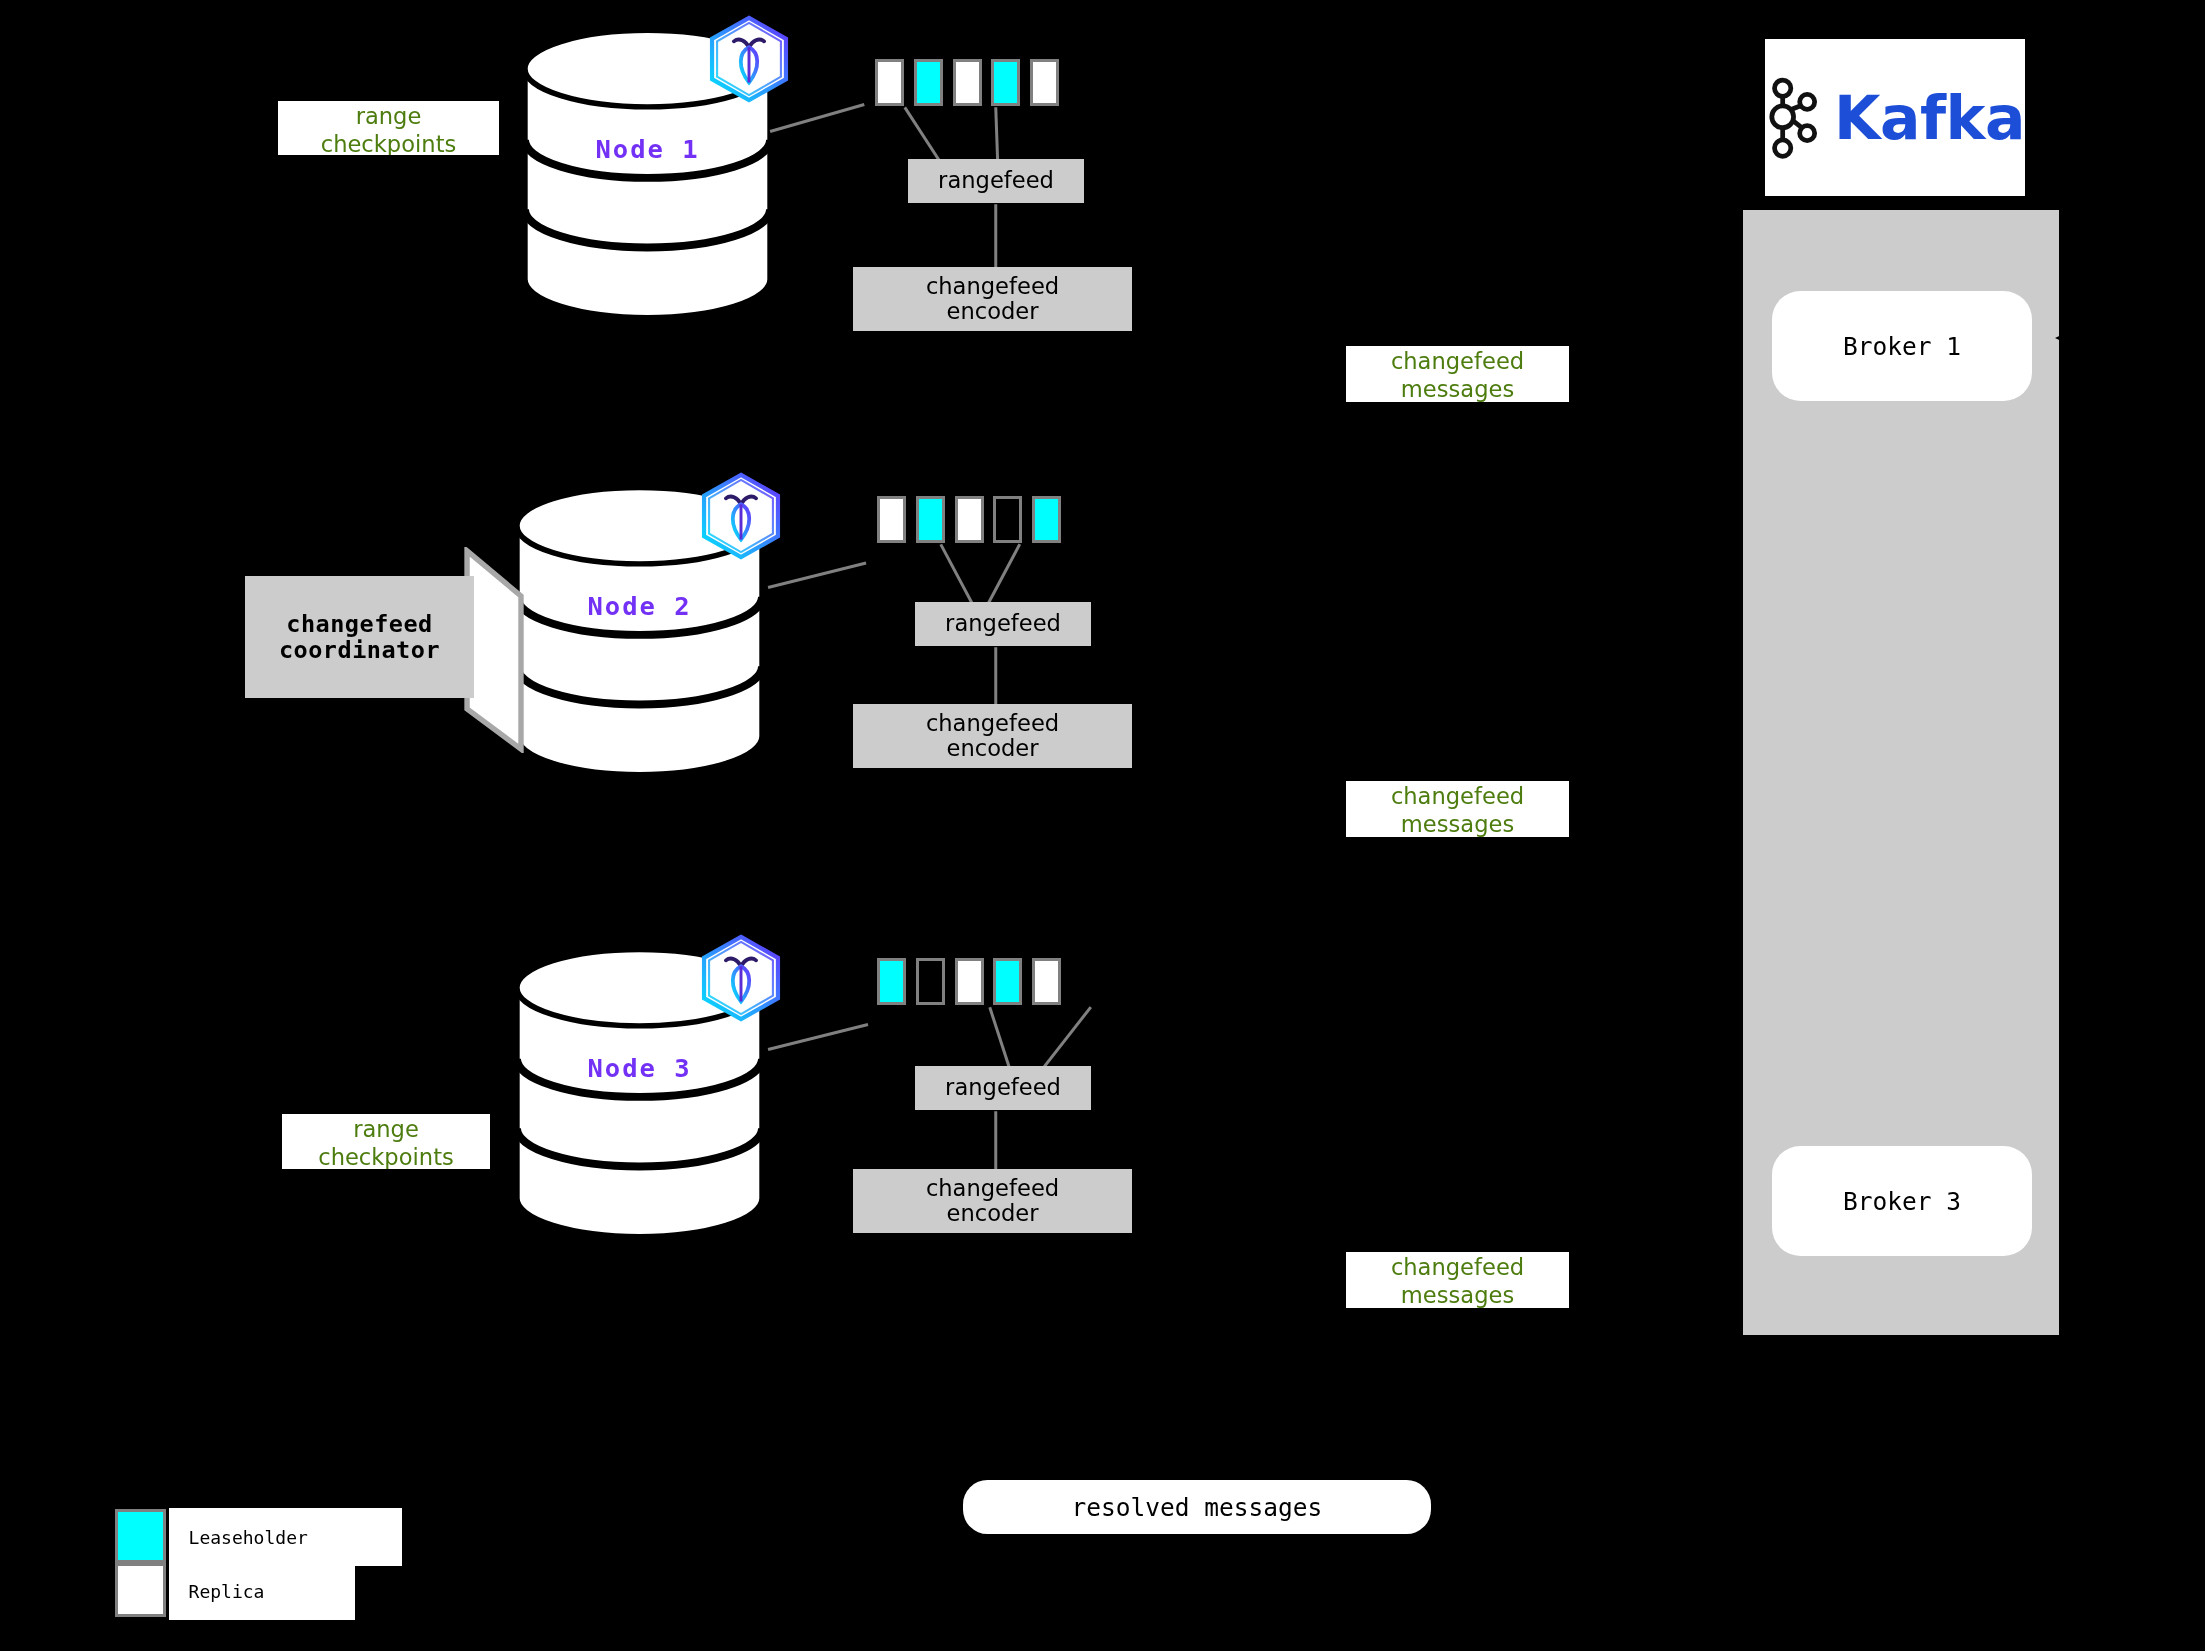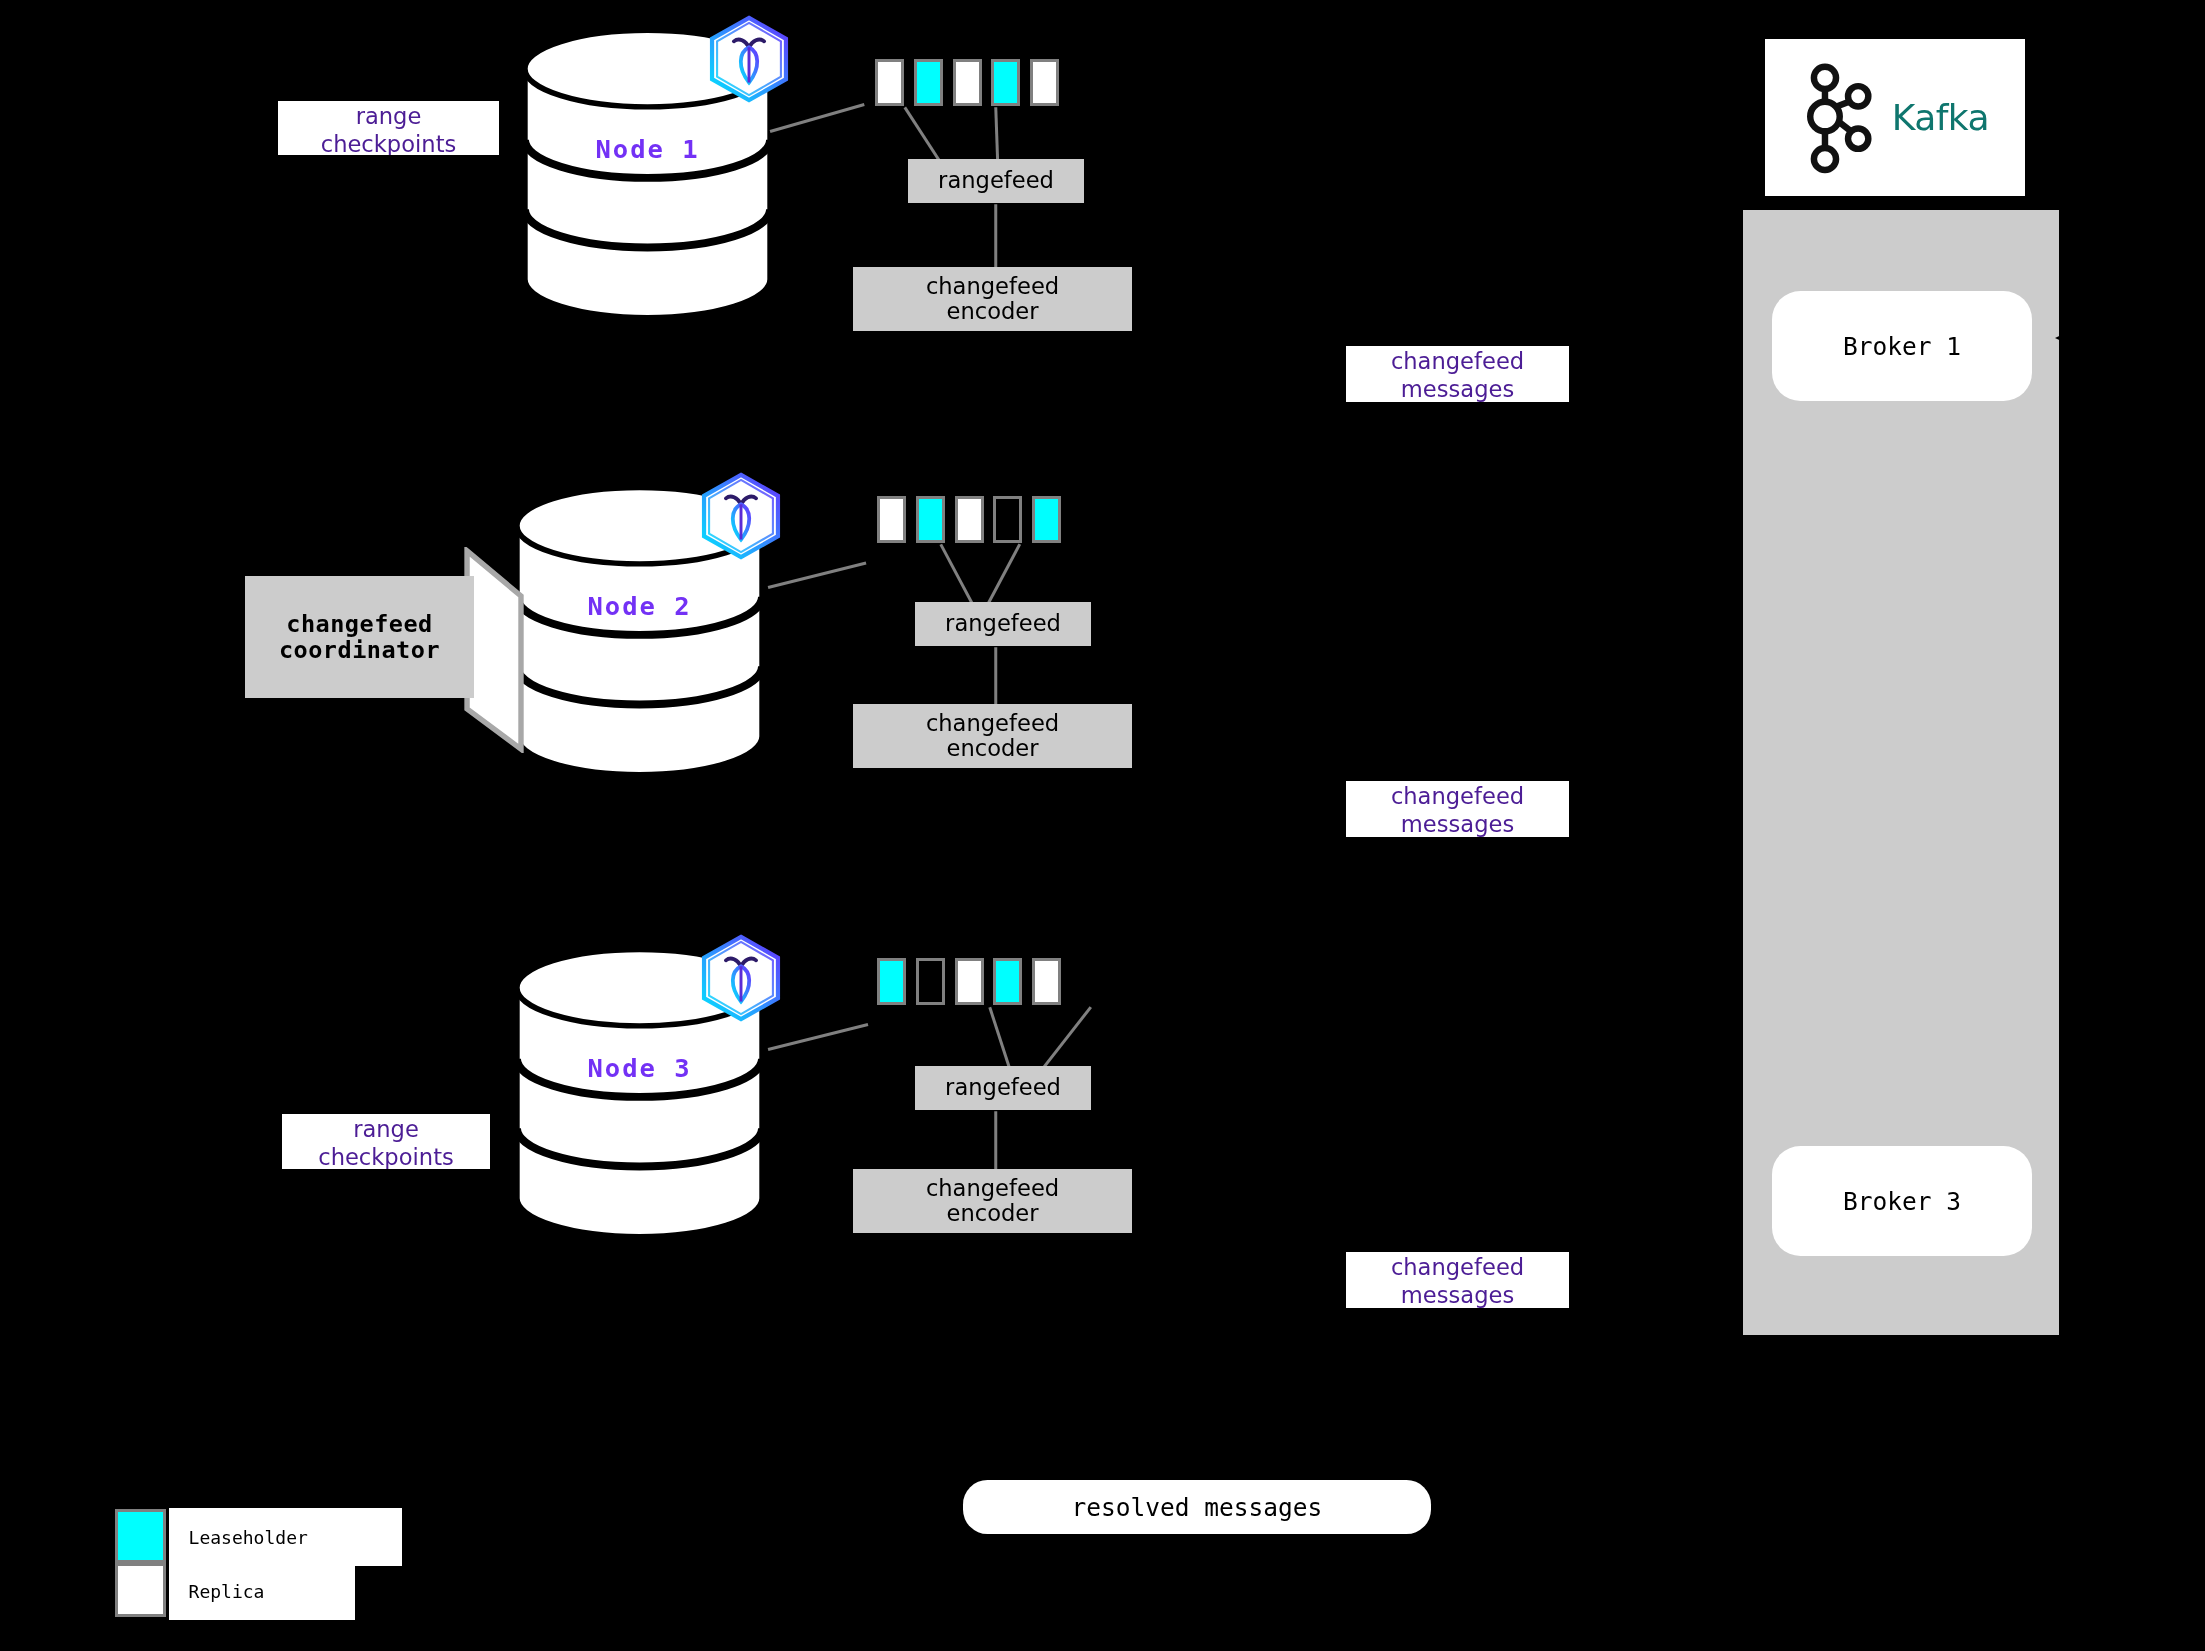--- a/index.html
+++ b/index.html
@@ -37,38 +37,38 @@
     position:absolute; background:#cccccc; color:#000;
     font-family:"DejaVu Sans", sans-serif;
     display:flex; align-items:center; justify-content:center;
     text-align:center; line-height:1.12; font-size:22.6px;
     white-space:pre-line;
   }
   .gbox.bold { font-weight:bold; font-family:"DejaVu Sans Mono", monospace; letter-spacing:0.5px; }
 
   
   .wlabel {
-    position:absolute; background:#ffffff; color:#4c1d95;
+    position:absolute; background:#ffffff; color:#4d7c0f;
     font-family:"DejaVu Sans", sans-serif;
     font-size:22.6px; line-height:1.22; text-align:center;
     overflow:hidden; white-space:pre-line;
     display:block; padding-top:2px;
   }
 
   
   .conn { position:absolute; background:#808080; transform-origin:0 50%; height:2.5px; }
 
   
   .kafka-logo {
     position:absolute; background:#ffffff;
     display:flex; align-items:center; justify-content:center; gap:7.8px;
   }
   .kafka-word {
-    font-family:"DejaVu Sans", sans-serif; font-weight:normal;
-    font-size:36px; color:#0f766e; letter-spacing:-0.5px;
+    font-family:"DejaVu Sans", sans-serif; font-weight:bold;
+    font-size:60px; color:#1d4ed8; letter-spacing:-0.5px;
   }
   .broker-panel { position:absolute; background:#cccccc; }
   .broker {
     position:absolute; background:#ffffff; border-radius:28.4px;
     display:flex; align-items:center; justify-content:center;
     font-family:"DejaVu Sans Mono", monospace; font-size:24.5px; color:#000;
   }
   .arrow-left {
     position:absolute; width:0; height:0;
     border-top:8.8px solid transparent; border-bottom:8.8px solid transparent;

